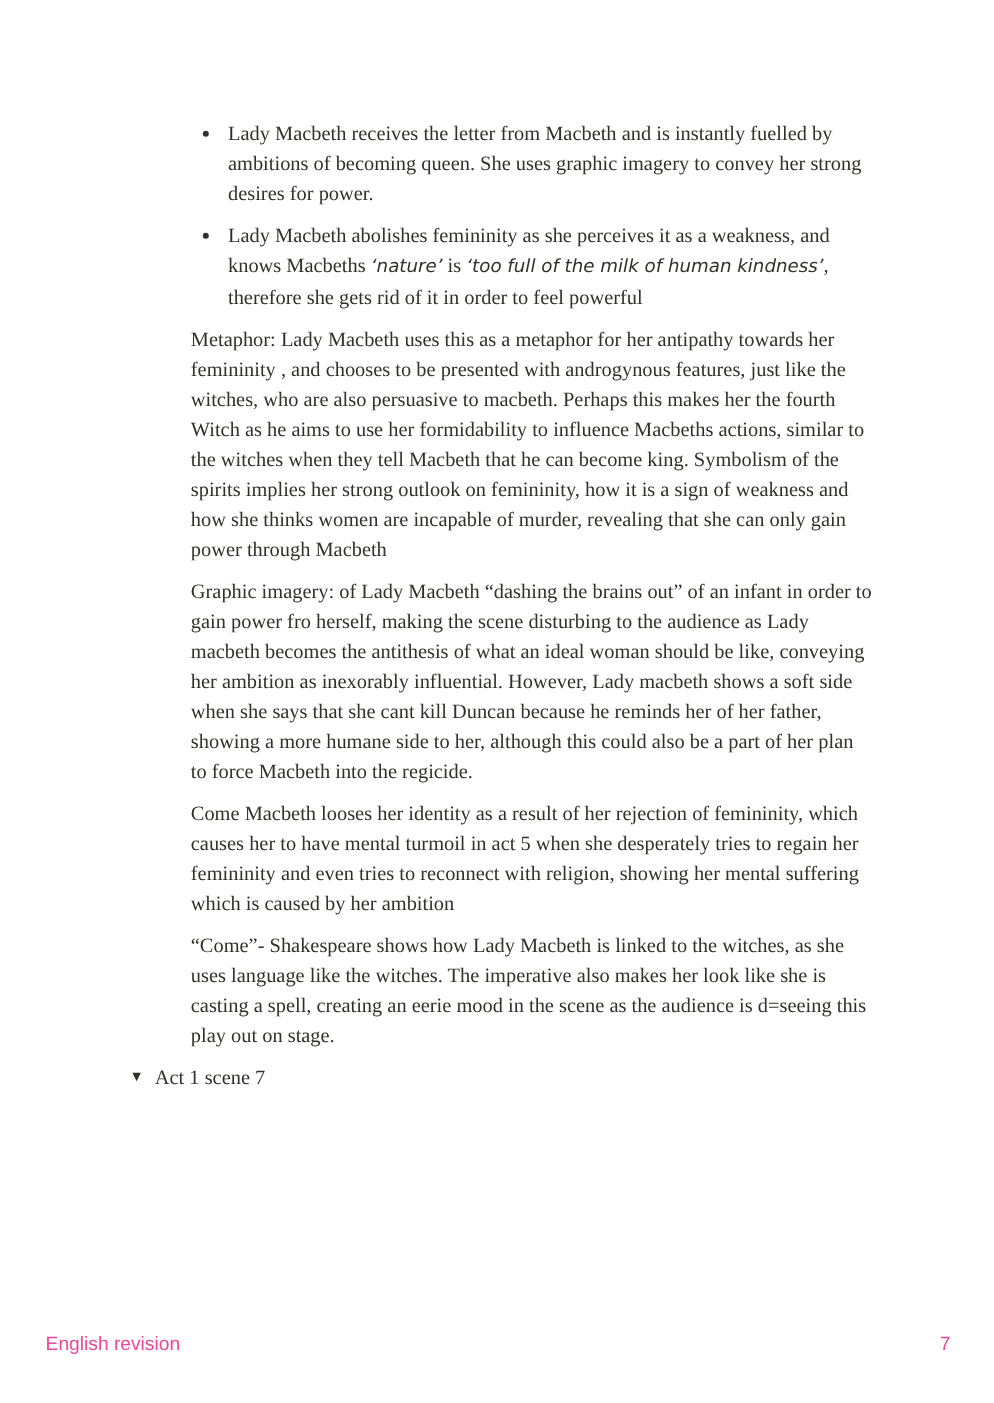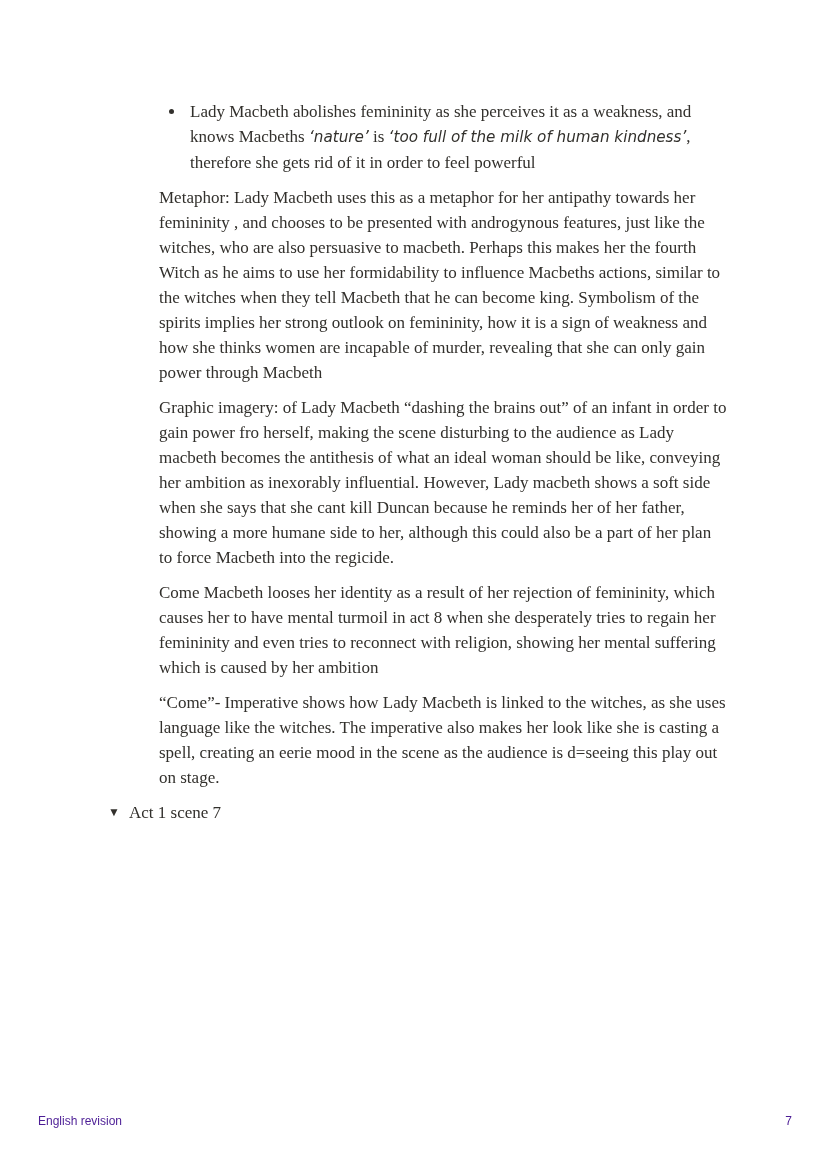--- a/index.html
+++ b/index.html
@@ -50,37 +50,38 @@
     line-height: 25px;
     width: 14px;
     margin-right: 7px;
     flex: 0 0 auto;
     color: #32302c;
   }
   .footer-text {
     position: absolute;
     top: 1114px;
     font-family: "Liberation Sans", sans-serif;
-    font-size: 12px;
+    font-size: 16px;
     line-height: 14px;
-    color: #4c1d95;
+    color: #ec4899;
     text-align: right;
   }
   .footer-left  { left: 38px; }
   .footer-right { right: 36px; }
 </style>
 </head>
 <body>
 
 <div class="content">
+    <div class="block bullet"><span class="bullet-dot"></span><span class="bullet-text"><span class="seg-r">Lady Macbeth receives the letter from Macbeth and is instantly fuelled by ambitions of becoming queen. She uses graphic imagery to convey her strong desires for power.</span></span></div>
     <div class="block bullet"><span class="bullet-dot"></span><span class="bullet-text"><span class="seg-r">Lady Macbeth abolishes femininity as she perceives it as a weakness, and knows Macbeths </span><span class="seg-i">‘nature’</span><span class="seg-r"> is </span><span class="seg-i">‘too full of the milk of human kindness’</span><span class="seg-r">, therefore she gets rid of it in order to feel powerful</span></span></div>
     <div class="block para"><span class="seg-b">Metaphor: </span><span class="seg-r">Lady Macbeth uses this as a metaphor for her antipathy towards her femininity , and chooses to be presented with androgynous features, just like the witches, who are also persuasive to macbeth. Perhaps this makes her the fourth Witch as he aims to use her formidability to influence Macbeths actions, similar to the witches when they tell Macbeth that he can become king. </span><span class="seg-b">Symbolism</span><span class="seg-r"> of the spirits implies her strong outlook on femininity, how it is a sign of weakness and how she thinks women are incapable of murder, revealing that she can only gain power through Macbeth</span></div>
     <div class="block para"><span class="seg-b">Graphic imagery: </span><span class="seg-r">of Lady Macbeth “dashing the brains out” of an infant in order to gain power fro herself, making the scene disturbing to the audience as Lady macbeth becomes the antithesis of what an ideal woman should be like, conveying her ambition as inexorably influential. </span><span class="seg-b">However,</span><span class="seg-r"> Lady macbeth shows a soft side when she says that she cant kill Duncan because he reminds her of her father, showing a more humane side to her, although this could also be a part of her plan to force Macbeth into the regicide.</span></div>
-    <div class="block para"><span class="seg-r">Come Macbeth looses her </span><span class="seg-b">identity</span><span class="seg-r"> as a result of her rejection of femininity, which causes her to have mental turmoil in act 8 when she desperately tries to regain her femininity and even tries to reconnect with religion, showing her mental suffering which is caused by her ambition</span></div>
-    <div class="block para"><span class="seg-b">“Come”- Imperative </span><span class="seg-r">shows how Lady Macbeth is linked to the witches, as she uses language like the witches. The imperative also makes her look like she is casting a spell, creating an eerie mood in the scene as the audience is d=seeing this play out on stage.</span></div>
+    <div class="block para"><span class="seg-r">Come Macbeth looses her </span><span class="seg-b">identity</span><span class="seg-r"> as a result of her rejection of femininity, which causes her to have mental turmoil in act 5 when she desperately tries to regain her femininity and even tries to reconnect with religion, showing her mental suffering which is caused by her ambition</span></div>
+    <div class="block para"><span class="seg-b">“Come”- Shakespeare </span><span class="seg-r">shows how Lady Macbeth is linked to the witches, as she uses language like the witches. The imperative also makes her look like she is casting a spell, creating an eerie mood in the scene as the audience is d=seeing this play out on stage.</span></div>
     <div class="block toggle">
       <span class="toggle-triangle">▼</span>
       <span class="toggle-label">Act 1 scene 7</span>
     </div>
   </div>
 
 <div class="footer-text footer-left">English revision</div>
 
 <div class="footer-text footer-right">7</div>
 

